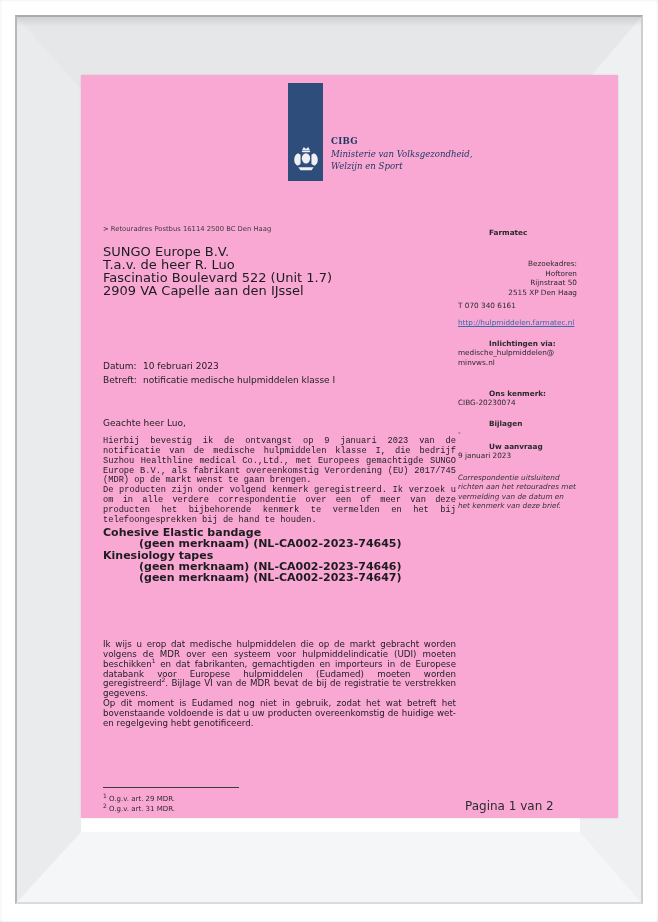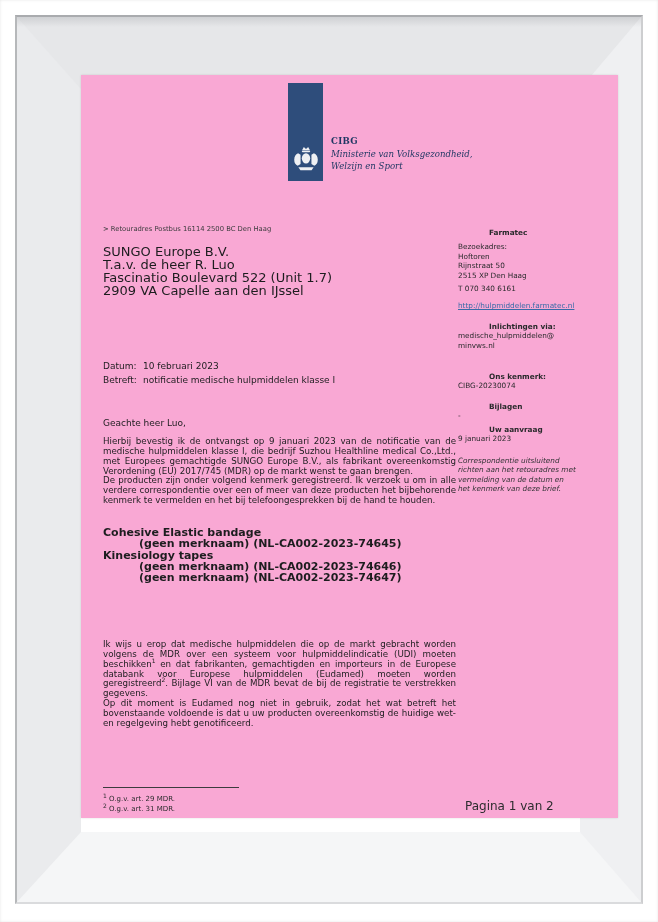--- a/index.html
+++ b/index.html
@@ -32,36 +32,36 @@
   .logo-min { font-style:italic; }
 
   
   .retour { position:absolute; left:22px; top:150px; font-size:6.8px; color:#3b3b3d; }
   .recipient { position:absolute; left:22px; top:170px; font-size:13px; line-height:13px; }
   .meta { position:absolute; left:22px; top:285px; font-size:9px; line-height:13.5px; }
   .meta-row { display:flex; }
   .meta-label { width:40px; }
   .salutation { position:absolute; left:22px; top:343px; font-size:9px; }
   .para { font-size:8.7px; line-height:9.85px; text-align:justify; }
-  .block-1 { position:absolute; left:22px; top:362px; width:353px; }
+  .block-1 { position:absolute; left:22px; top:362px; width:353px;font-family:Liberation Mono, monospace; }
   .products { position:absolute; left:22px; top:452px; font-size:11px; line-height:11.3px; font-weight:bold; }
   .prod-detail { padding-left:36px; }
   .block-2 { position:absolute; left:22px; top:565px; width:353px; }
   sup { font-size:6px; vertical-align:super; line-height:0; }
 
   
   .foot-rule { position:absolute; left:22px; top:712px; width:136px; border-top:1.4px solid #3c3c3e; }
   .footnotes { position:absolute; left:22px; top:719px; font-size:7px; line-height:10px; color:#2c2c2e; }
   .pagenum { position:absolute; left:384px; top:724px; font-size:12px; color:#2c2c2e; }
 
   
   .sidebar { position:absolute; left:377px; top:153px; width:119px;
              font-size:7.3px; line-height:9.4px; color:#2a2a2c; }
   .sb-bold { font-weight:bold;padding-left:31px; }
-  .sb-visit { margin-top:5px; }
+  .sb-visit { margin-top:22px;text-align:right; }
   .sb-phone { margin-top:4px; }
   .sb-link { margin-top:8px; }
   .sb-link a { color:#3a6ba8; text-decoration:underline; cursor:pointer; }
   .sb-info { margin-top:11px; }
   .sb-ref { margin-top:22px; }
   .sb-att { margin-top:11px; }
   .sb-req { margin-top:4px; }
   .sb-note { margin-top:12px; font-style:italic; color:#333336; line-height:9.6px; }
 </style>
 </head>

